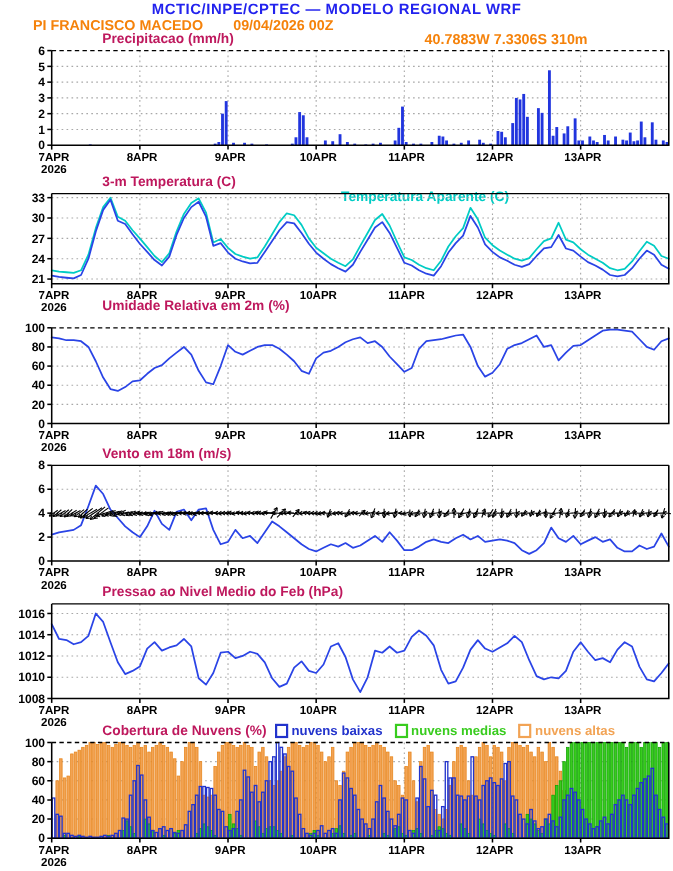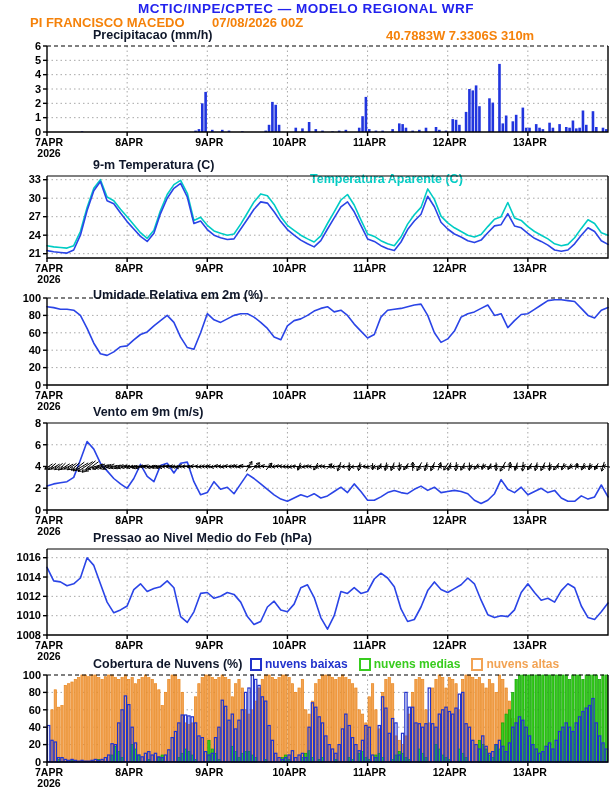--- a/index.html
+++ b/index.html
@@ -3,41 +3,41 @@
 <meta charset="utf-8">
 <style>
   html,body{margin:0;padding:0;background:#fff;}
   .page{position:relative;width:612px;height:792px;background:#ffffff;overflow:hidden;
         font-family:"Liberation Sans","DejaVu Sans",sans-serif;font-weight:bold;}
   .abs{position:absolute;white-space:nowrap;}
   .hdr-title{left:0;right:0;top:1px;text-align:center;font-size:13.5px;letter-spacing:.5px;}
   .station{left:30px;top:15px;font-size:13px;}
   .run{left:212px;top:15px;font-size:13px;}
   .coords{left:386px;top:28px;font-size:13px;}
-  .ptitle{font-size:12.5px;color:#0f172a;padding-left:25px;}
+  .ptitle{font-size:12.5px;color:#be185d;padding-left:25px;}
   .aparente{left:310px;top:172px;font-size:12.5px;}
   .legend{left:250px;top:657px;display:flex;gap:11px;align-items:center;font-size:12px;}
   .legend .item{display:flex;gap:3px;align-items:center;}
   .sq{display:inline-block;width:8px;height:9px;border:2px solid #000;background:#fff;}
   svg{position:absolute;left:0;top:0;}
 </style>
 </head>
 <body>
 
 <div class="page">
   <div class="abs hdr-title" style="color: rgb(34, 34, 238);">MCTIC/INPE/CPTEC — MODELO REGIONAL WRF</div>
   <div class="abs station" style="color: rgb(245, 130, 10);">PI FRANCISCO MACEDO</div>
-  <div class="abs run" style="color: rgb(245, 130, 10);">07/08/2026 00Z</div>
+  <div class="abs run" style="color: rgb(245, 130, 10);">09/04/2026 00Z</div>
   <div class="abs coords" style="color: rgb(245, 130, 10);">40.7883W 7.3306S 310m</div>
 
   <div class="abs ptitle" style="left:68px;top:28px">Precipitacao (mm/h)</div>
-  <div class="abs ptitle" style="left:68px;top:158px">9-m Temperatura (C)</div>
+  <div class="abs ptitle" style="left:68px;top:158px">3-m Temperatura (C)</div>
   <div class="abs aparente" style="color: rgb(0, 204, 196);">Temperatura Aparente (C)</div>
-  <div class="abs ptitle" style="left:68px;top:288px">Umidade Relativa em 2m (%)</div>
-  <div class="abs ptitle" style="left:68px;top:405px">Vento em 9m (m/s)</div>
+  <div class="abs ptitle" style="left:68px;top:271px">Umidade Relativa em 2m (%)</div>
+  <div class="abs ptitle" style="left:68px;top:405px">Vento em 18m (m/s)</div>
   <div class="abs ptitle" style="left:68px;top:531px">Pressao ao Nivel Medio do Feb (hPa)</div>
   <div class="abs legend">
     <span class="item">
       <span class="sq" style="border-color: rgb(34, 51, 204);"></span>
       <span style="color: rgb(34, 51, 204);">nuvens baixas</span>
     </span>
     <span class="item">
       <span class="sq" style="border-color: rgb(56, 204, 30);"></span>
       <span style="color: rgb(56, 204, 30);">nuvens medias</span>
     </span>

